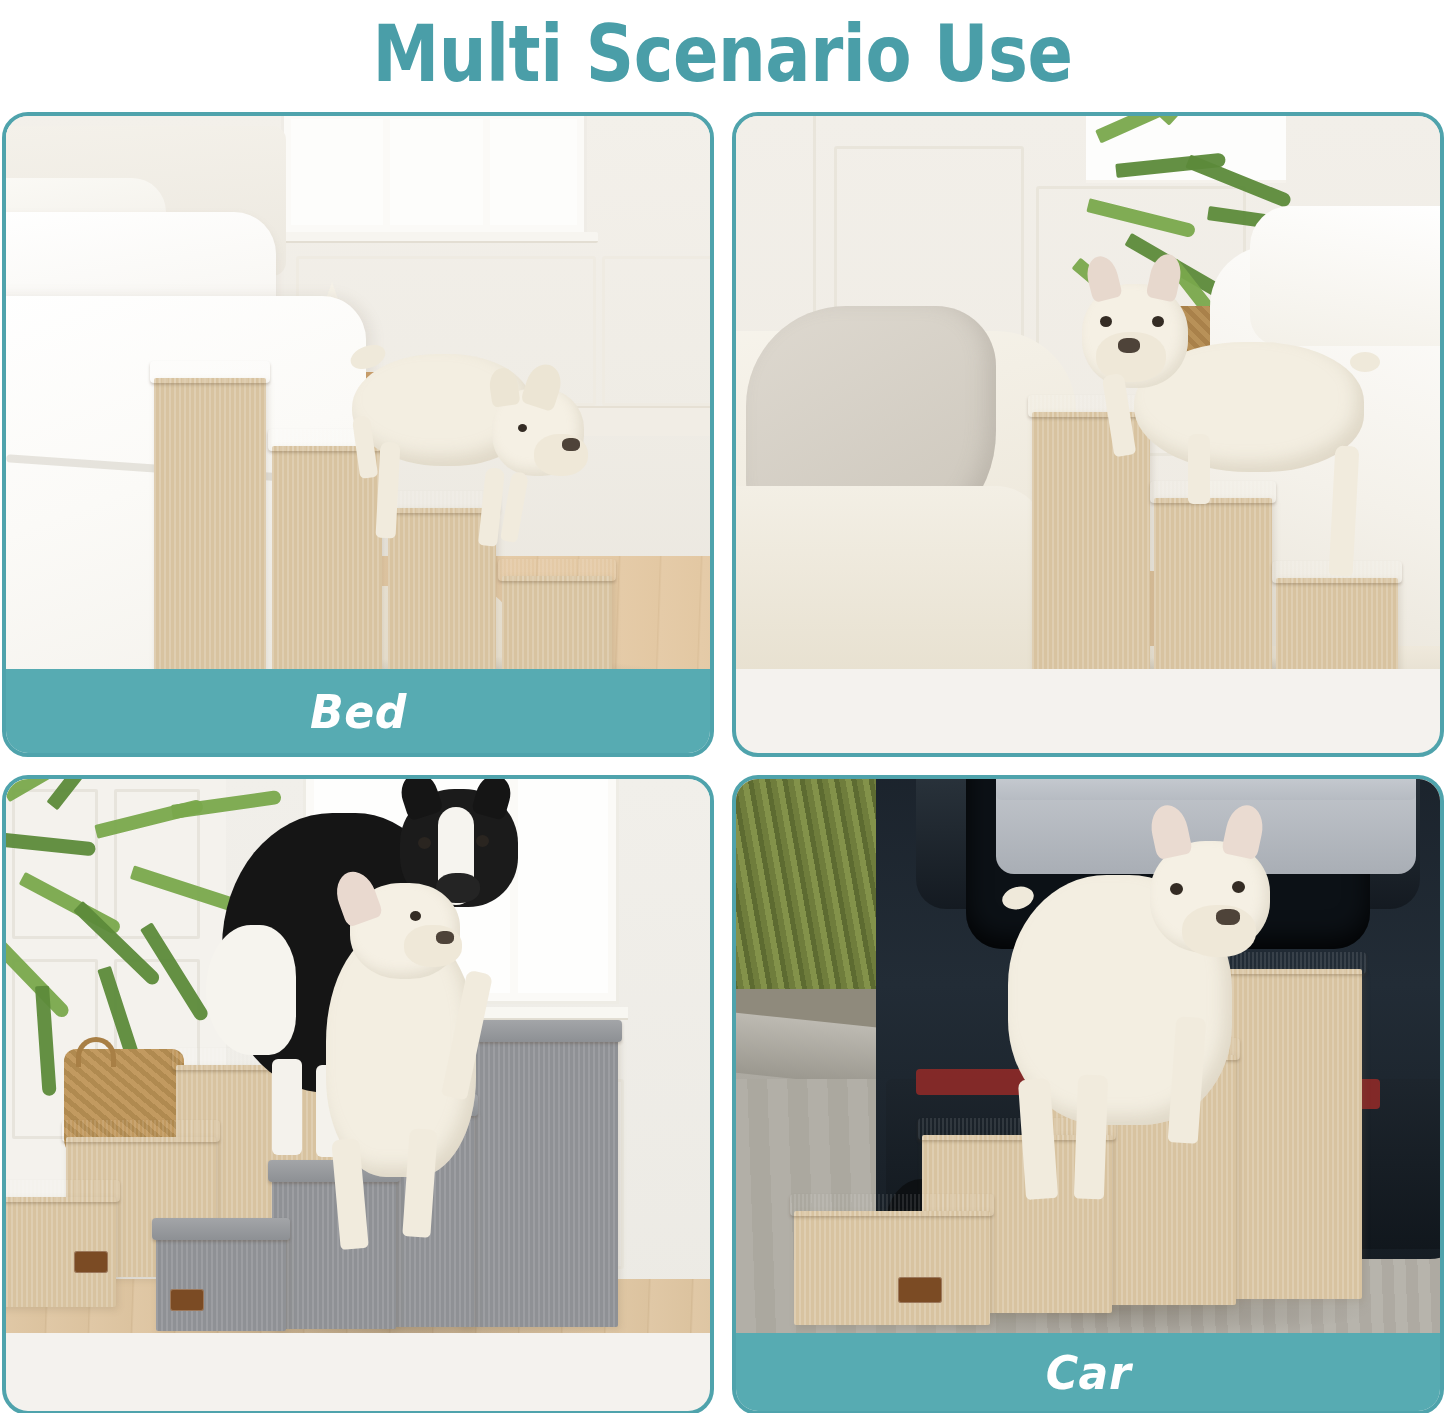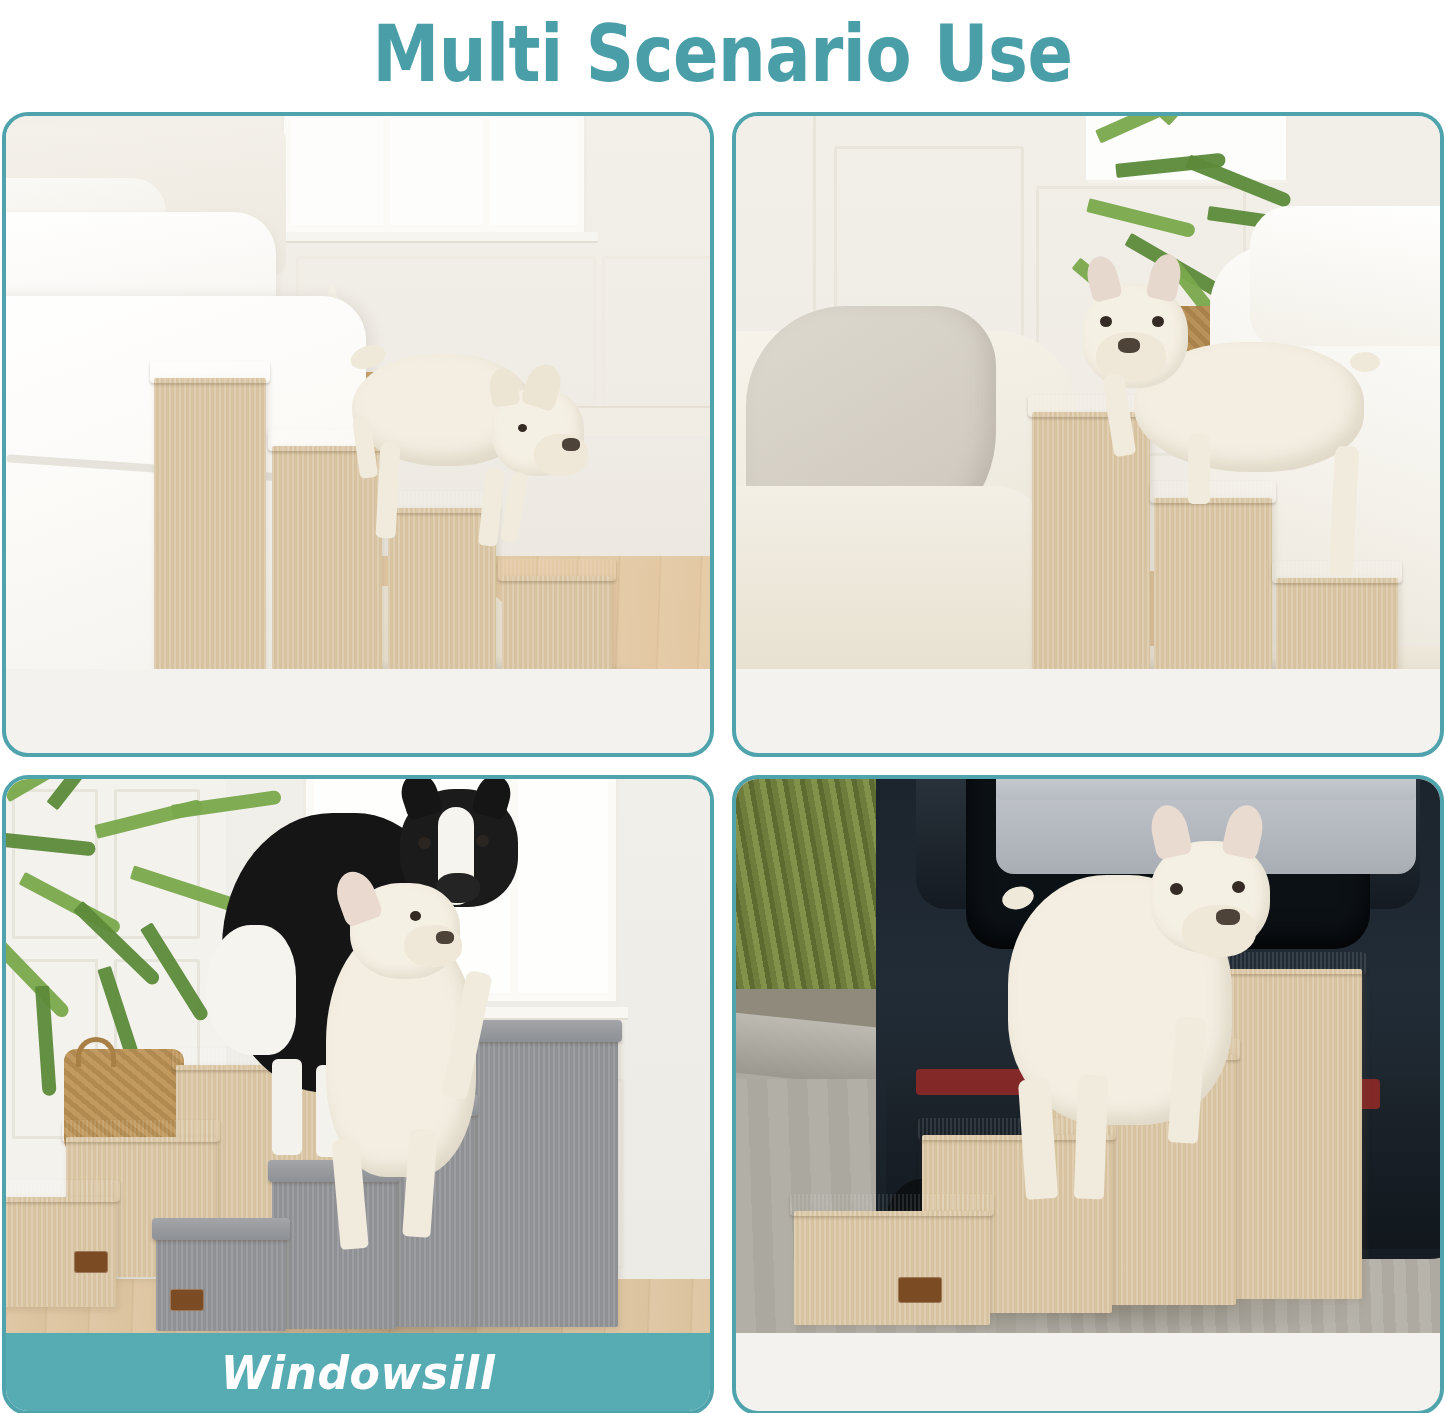--- a/index.html
+++ b/index.html
@@ -323,20 +323,23 @@
           <div class="ear" style="left:520px;top:248px;width:34px;height:44px;transform:rotate(18deg);"></div>
           <div class="ear" style="left:484px;top:252px;width:28px;height:38px;transform:rotate(-8deg);"></div>
           <div class="muzzle" style="left:528px;top:318px;width:54px;height:42px;"></div>
           <div class="nose" style="left:556px;top:322px;width:18px;height:13px;"></div>
           <div class="eye" style="left:512px;top:308px;width:9px;height:8px;"></div>
           <div class="leg" style="left:476px;top:352px;width:19px;height:78px;transform:rotate(6deg);"></div>
           <div class="leg" style="left:500px;top:356px;width:17px;height:70px;transform:rotate(10deg);"></div>
         </div>
       </div>
     </div>
+    <div class="caption">
+      <span>Bed</span>
+    </div>
   </div>
 
   <div class="panel r1">
     <div class="photo">
       <div class="sc">
         <div class="sf-wall"></div>
         <div class="sf-window"></div>
         <div class="sf-panelmold" style="left:-20px;top:-10px;width:100px;height:230px;"></div>
         <div class="sf-panelmold" style="left:98px;top:30px;width:190px;height:240px;"></div>
         <div class="sf-panelmold" style="left:300px;top:70px;width:210px;height:270px;"></div>
@@ -475,23 +478,20 @@
           <div class="ear" style="left:332px;top:92px;width:38px;height:52px;transform:rotate(-20deg);background:#e9d9cf;"></div>
           <div class="muzzle" style="left:398px;top:146px;width:58px;height:42px;"></div>
           <div class="nose" style="left:430px;top:152px;width:18px;height:13px;"></div>
           <div class="eye" style="left:404px;top:132px;width:11px;height:10px;"></div>
           <div class="leg" style="left:330px;top:360px;width:28px;height:110px;transform:rotate(-5deg);"></div>
           <div class="leg" style="left:400px;top:350px;width:28px;height:108px;transform:rotate(4deg);"></div>
           <div class="leg" style="left:448px;top:192px;width:26px;height:128px;transform:rotate(12deg);"></div>
         </div>
       </div>
     </div>
-    <div class="caption">
-      <span>Windowsill</span>
-    </div>
   </div>
 
   <div class="panel r2">
     <div class="photo">
       <div class="sc">
         <div class="car-road"></div>
         <div class="car-grass"></div>
         <div class="car-dirt"></div>
         <div class="car-curb"></div>
         <div class="car-ground"></div>
@@ -533,15 +533,18 @@
           <div class="nose" style="left:480px;top:130px;width:24px;height:16px;"></div>
           <div class="eye" style="left:434px;top:104px;width:13px;height:12px;"></div>
           <div class="eye" style="left:496px;top:102px;width:13px;height:12px;"></div>
           <div class="leg" style="left:286px;top:300px;width:32px;height:120px;transform:rotate(-4deg);"></div>
           <div class="leg" style="left:340px;top:296px;width:30px;height:124px;transform:rotate(2deg);"></div>
           <div class="leg" style="left:436px;top:238px;width:30px;height:126px;transform:rotate(4deg);"></div>
           <div class="tail" style="left:266px;top:108px;width:32px;height:22px;transform:rotate(-14deg);"></div>
         </div>
       </div>
     </div>
+    <div class="caption">
+      <span>Car</span>
+    </div>
   </div>
 
 </div>
 
 </body></html>

